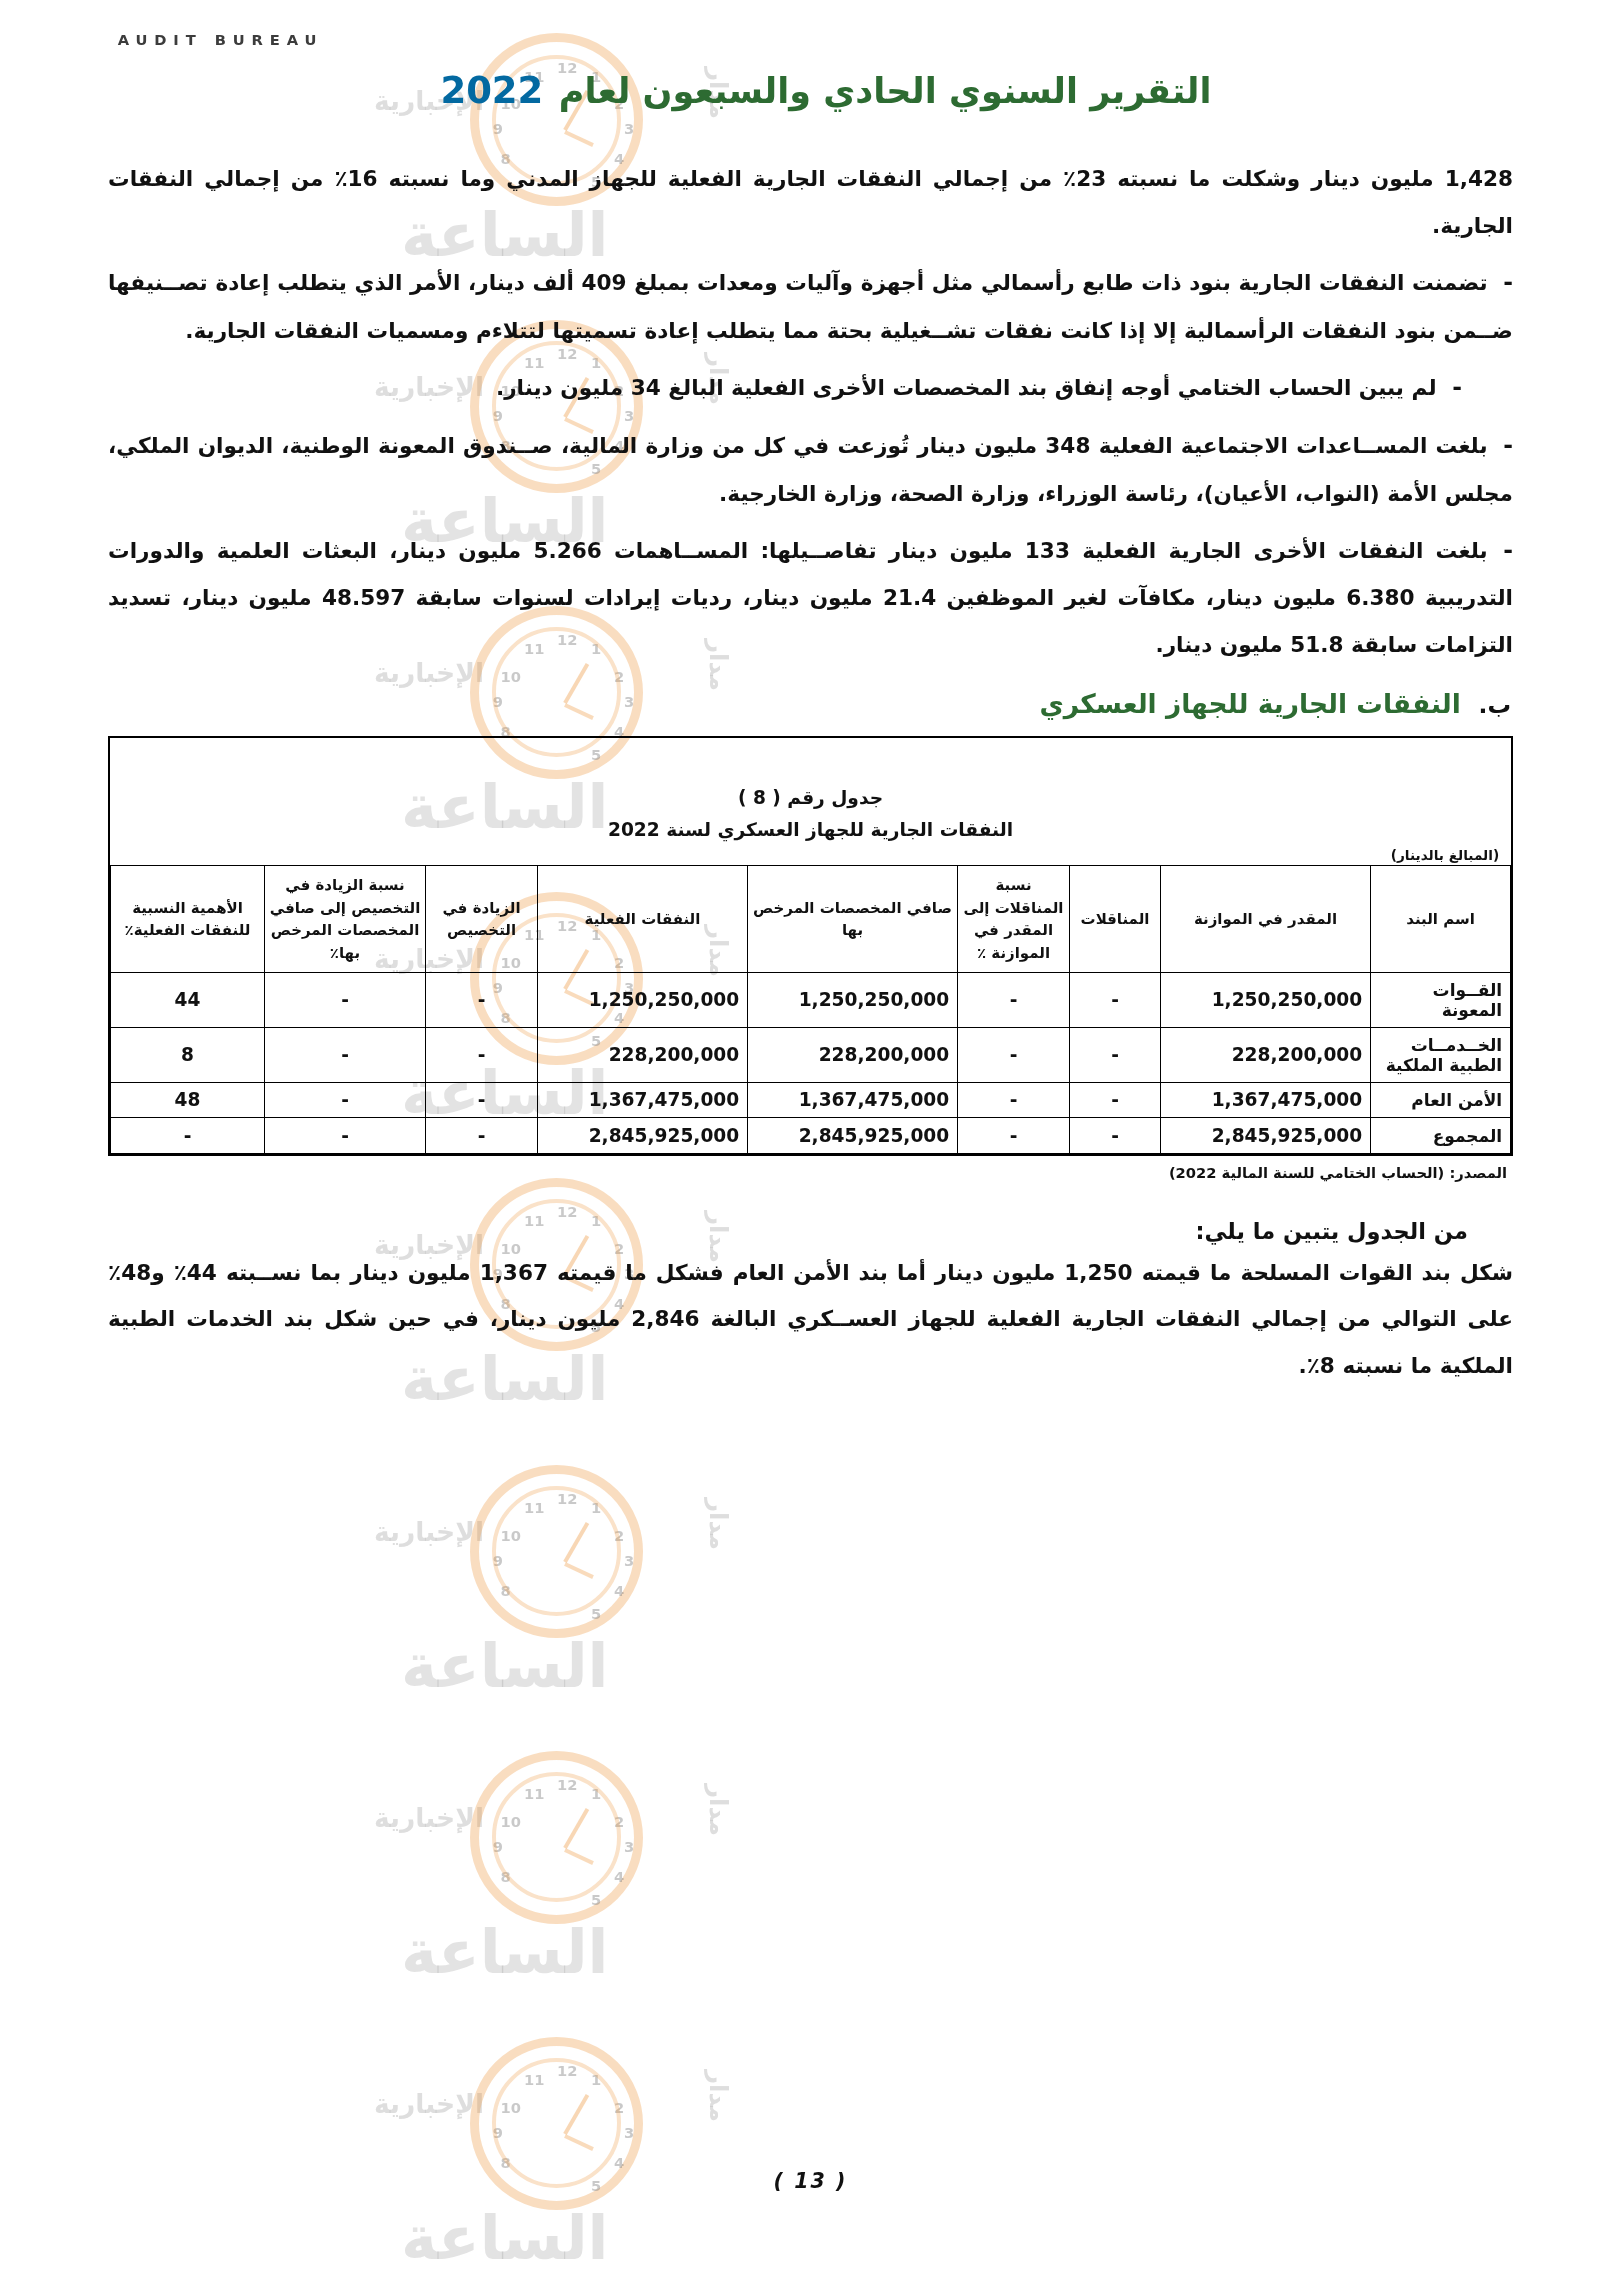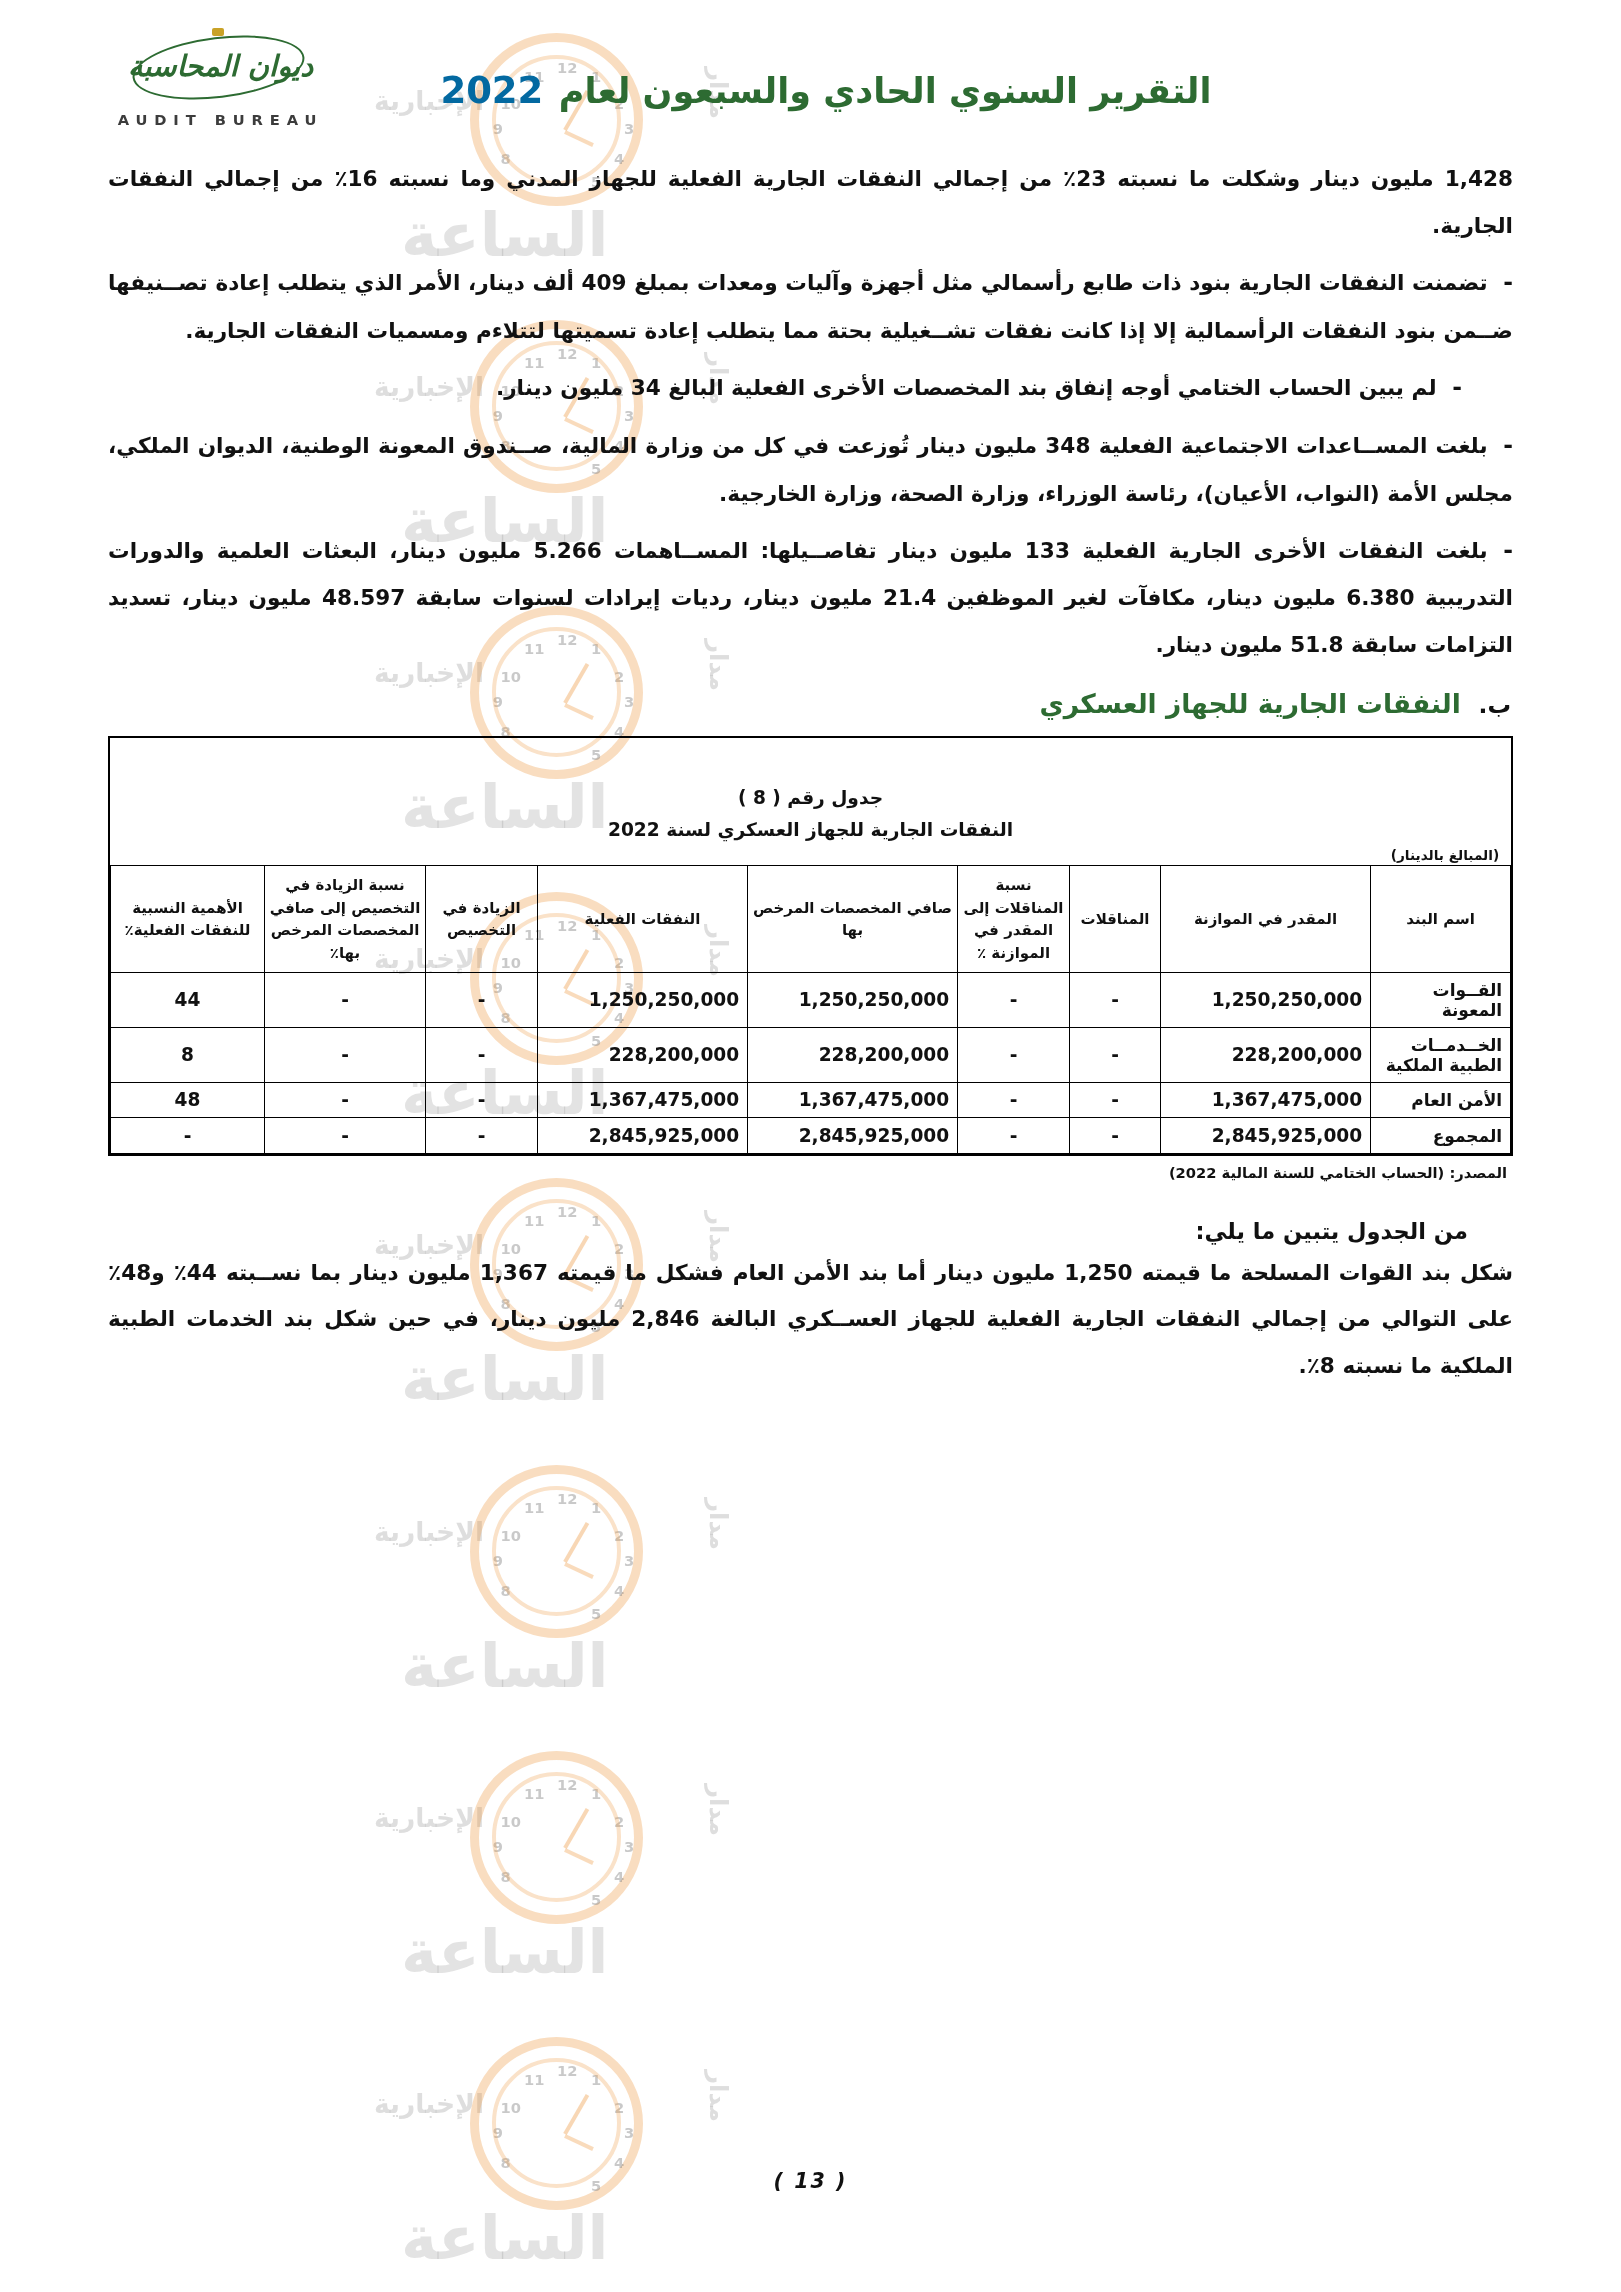--- a/index.html
+++ b/index.html
@@ -248,25 +248,20 @@
       <div class="wm-hand-a"></div>
       <div class="wm-hand-b"></div>
     </div>
     <div class="wm-word-big">الساعة</div>
   </div>
 
   <div class="content">
 
     <header class="header">
       <div class="logo">
-        <div class="logo-mark">
-          <div class="logo-ellipse"></div>
-          <div class="logo-crown"></div>
-          <div class="logo-arabic">ديوان المحاسبة</div>
-        </div>
         <div class="logo-caption">AUDIT BUREAU</div>
       </div>
       <div class="report-title">
         <span class="rt-text">التقرير السنوي الحادي والسبعون لعام</span>
         <span class="rt-year">2022</span>
       </div>
     </header>
 
     <p class="para">1,428 مليون دينار وشكلت ما نسبته 23٪ من إجمالي النفقات الجارية الفعلية للجهاز المدني وما نسبته 16٪ من إجمالي النفقات الجارية.</p>
 

